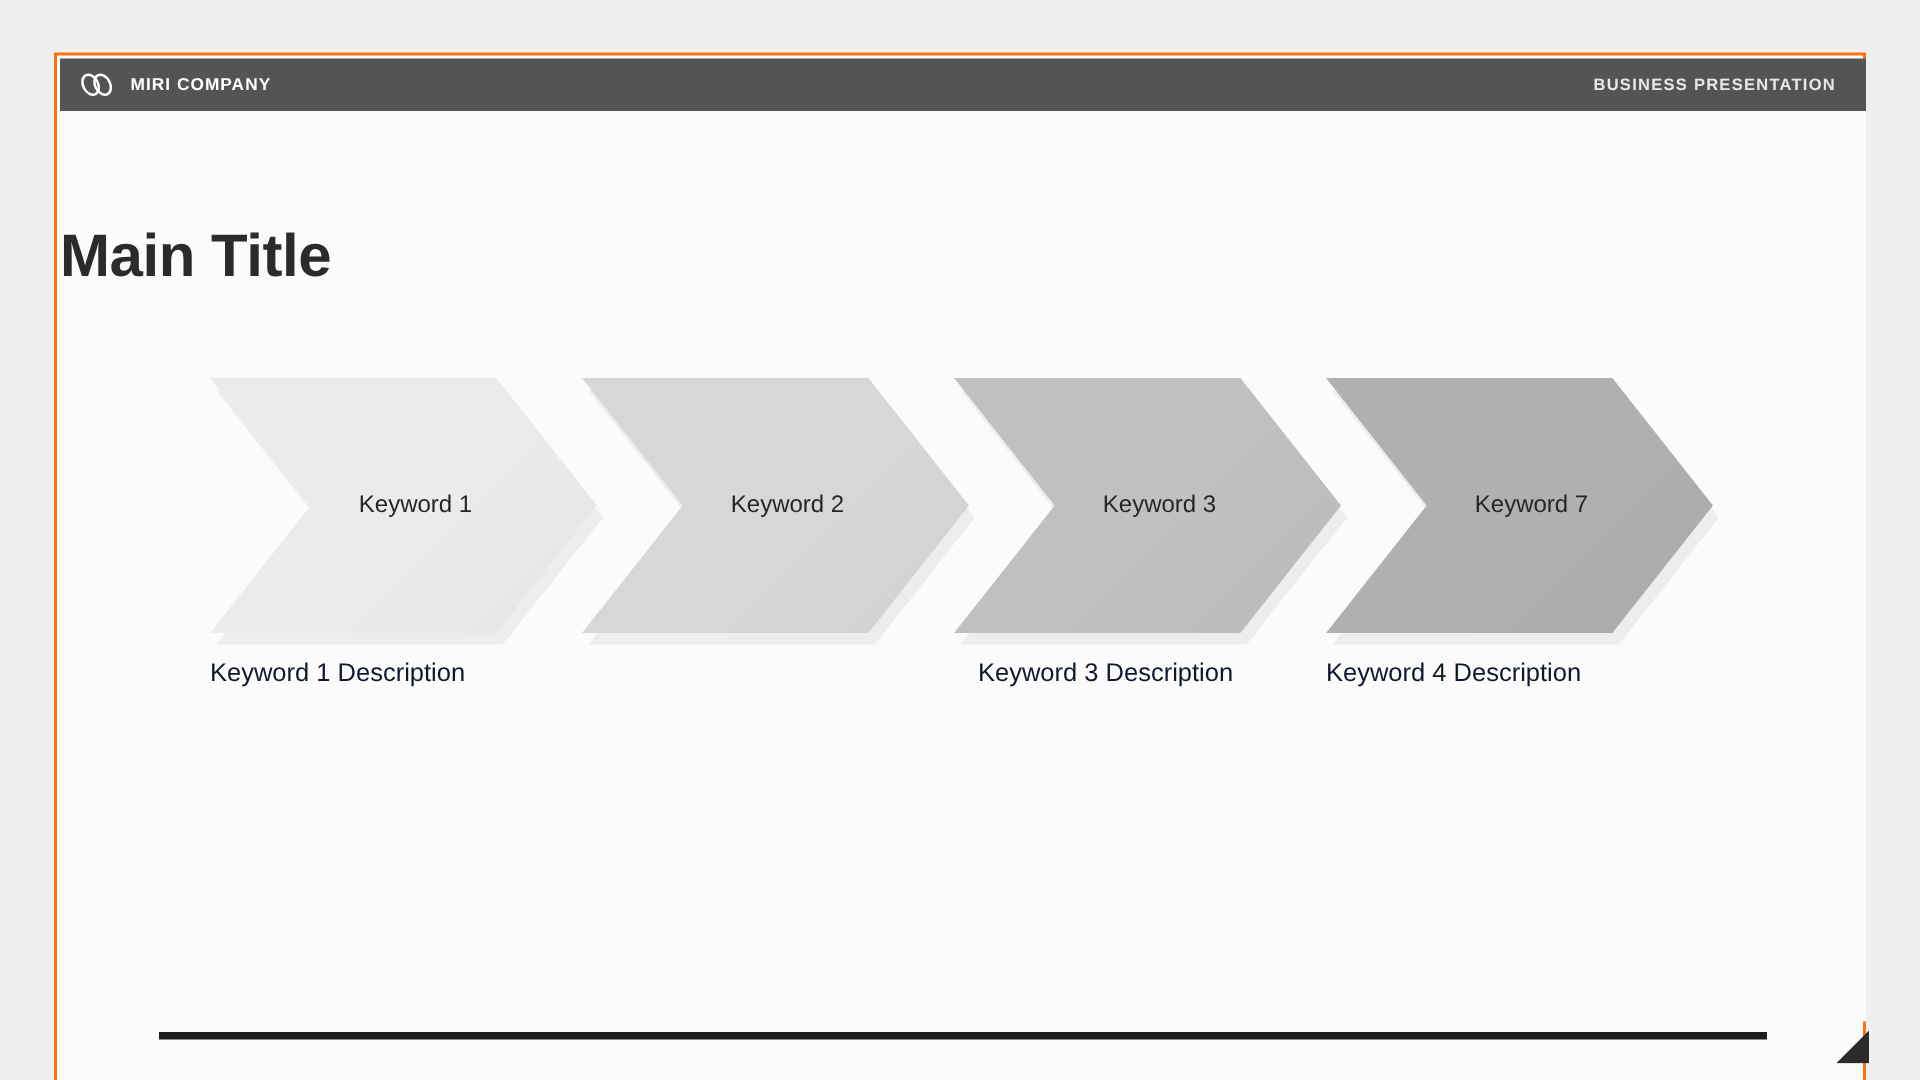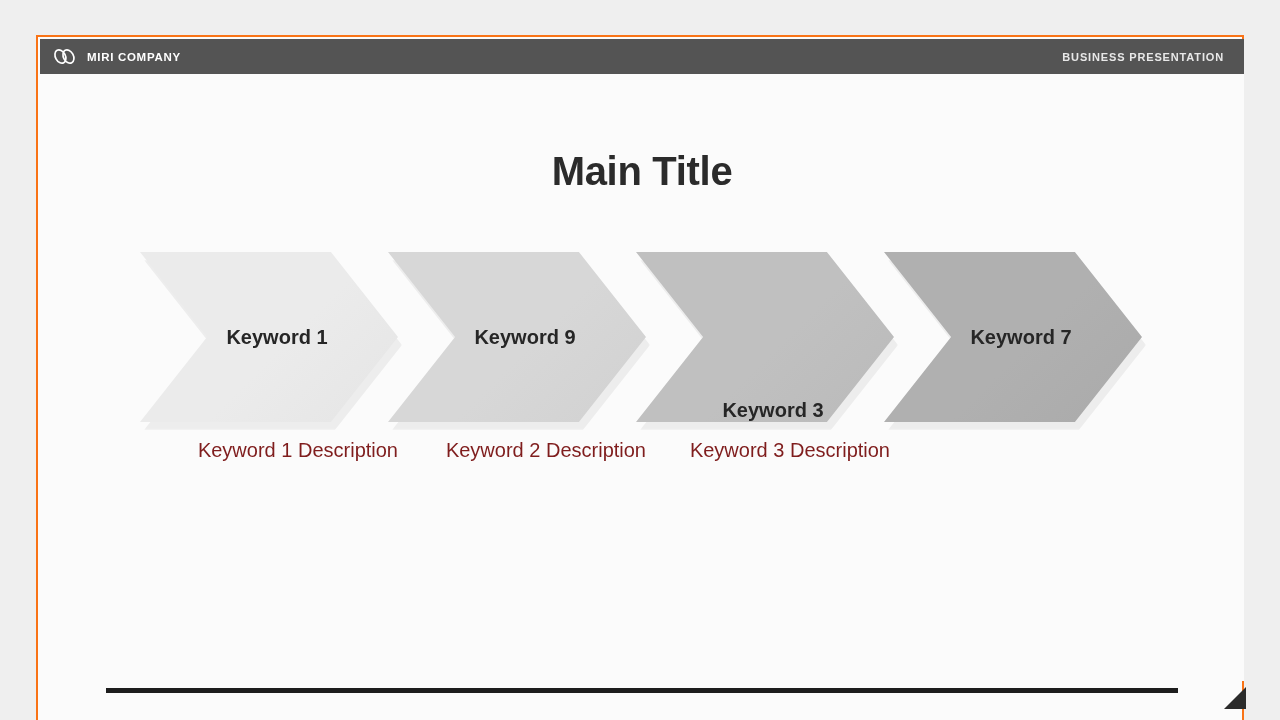--- a/index.html
+++ b/index.html
@@ -70,21 +70,21 @@
     top: 37px;
     width: 1204px;
     height: 607px;
     background: #fbfbfb;
   }
   #page-title {
     position: absolute;
     top: 75px;
     left: 0;
     width: 100%;
-    text-align: center;
+    text-align: left;
     font-size: 40px;
     font-weight: bold;
     color: #2b2b2b;
     letter-spacing: -0.3px;
   }
 
   
   #chevron-row {
     position: absolute;
     left: 100px;
@@ -111,42 +111,42 @@
     left: 4px;
     top: 8px;
     width: 258px;
     height: 170px;
     clip-path: polygon(0% 0%, 74% 0%, 100% 50%, 74% 100%, 0% 100%, 26% 50%);
     background: rgba(0,0,0,0.055);
     filter: blur(1px);
   }
   .chevron-label {
     position: relative;
-    font-size: 20px;
-    font-weight: bold;
+    font-size: 16px;
+    font-weight: normal;
     color: #262626;
     transform: translateX(8px);
     white-space: nowrap;
   }
 
   
   #desc-row {
     position: absolute;
     left: 100px;
     top: 365px;
     width: 1010px;
     height: 30px;
   }
   .desc-item {
     position: absolute;
     top: 0;
     width: 258px;
-    text-align: right;
-    font-size: 20px;
-    color: #7f1d1d;
+    text-align: left;
+    font-size: 17px;
+    color: #0f172a;
     white-space: nowrap;
   }
 
   
   #bottom-bar {
     position: absolute;
     left: 66px;
     top: 614px;
     width: 1072px;
     height: 5px;
@@ -187,40 +187,40 @@
     <div id="chevron-row">
         <div class="chevron-item" style="left: 0px;">
           <div class="chevron-shadow"></div>
           <div class="chevron-shape" style="background: linear-gradient(135deg, rgb(235, 235, 235) 0%, rgb(235, 235, 235) 55%, rgb(229, 229, 229) 100%);">
             <span class="chevron-label">Keyword 1</span>
           </div>
         </div>
         <div class="chevron-item" style="left: 248px;">
           <div class="chevron-shadow"></div>
           <div class="chevron-shape" style="background: linear-gradient(135deg, rgb(215, 215, 215) 0%, rgb(215, 215, 215) 55%, rgb(209, 209, 209) 100%);">
-            <span class="chevron-label">Keyword 9</span>
+            <span class="chevron-label">Keyword 2</span>
           </div>
         </div>
         <div class="chevron-item" style="left: 496px;">
           <div class="chevron-shadow"></div>
-          <div class="chevron-shape" style="background: linear-gradient(135deg, rgb(192, 192, 192) 0%, rgb(192, 192, 192) 55%, rgb(186, 186, 186) 100%); align-items: flex-end;">
+          <div class="chevron-shape" style="background: linear-gradient(135deg, rgb(192, 192, 192) 0%, rgb(192, 192, 192) 55%, rgb(186, 186, 186) 100%);">
             <span class="chevron-label">Keyword 3</span>
           </div>
         </div>
         <div class="chevron-item" style="left: 744px;">
           <div class="chevron-shadow"></div>
           <div class="chevron-shape" style="background: linear-gradient(135deg, rgb(176, 176, 176) 0%, rgb(176, 176, 176) 55%, rgb(170, 170, 170) 100%);">
             <span class="chevron-label">Keyword 7</span>
           </div>
         </div>
       </div>
 
     <div id="desc-row">
         <div class="desc-item" style="left: 0px;">Keyword 1 Description</div>
-        <div class="desc-item" style="left: 248px;">Keyword 2 Description</div>
-        <div class="desc-item" style="left: 492px;">Keyword 3 Description</div>
+        <div class="desc-item" style="left: 512px;">Keyword 3 Description</div>
+        <div class="desc-item" style="left: 744px;">Keyword 4 Description</div>
       </div>
 
     <div id="bottom-bar"></div>
   </div>
 
   <div id="corner-fold"></div>
 </div>
 
 </body></html>

